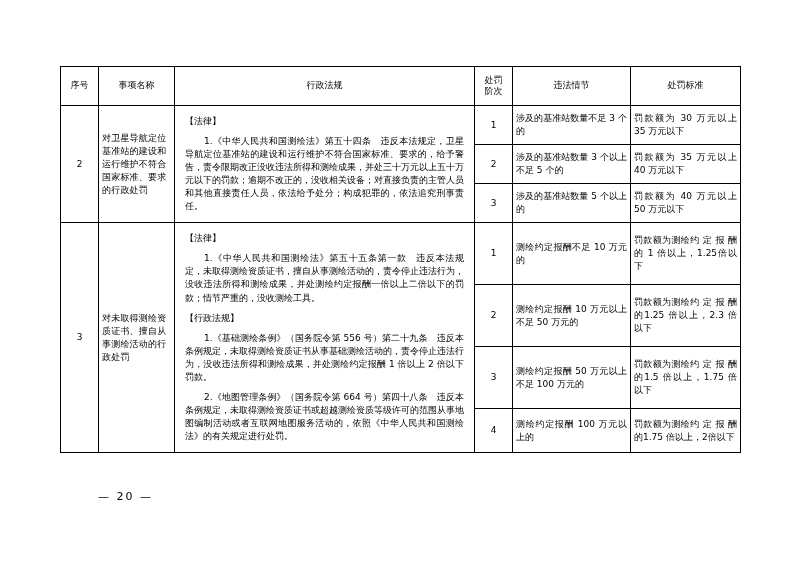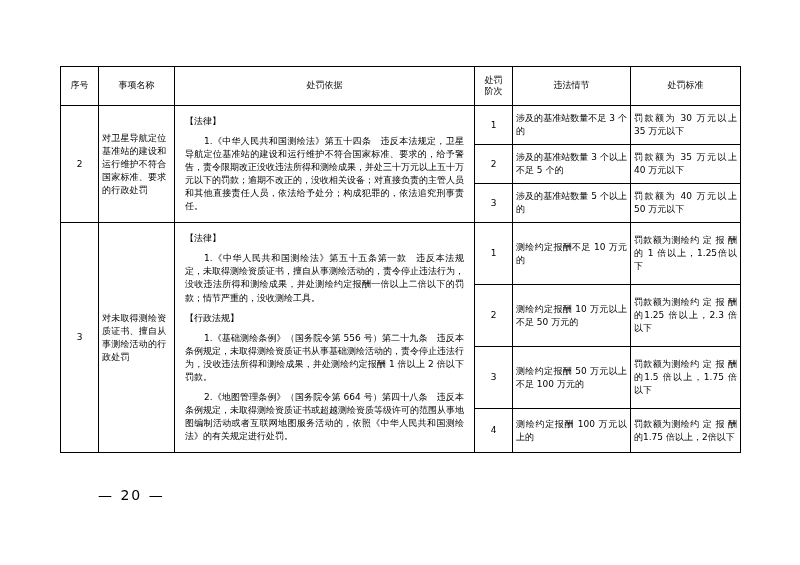--- a/index.html
+++ b/index.html
@@ -87,21 +87,21 @@
   td.std-cell {
     font-size: 9.5px;
     line-height: 1.6;
     padding: 3px 5px;
     text-align: justify;
   }
   .page-number {
     position: absolute;
     left: 98px;
     bottom: 62px;
-    font-size: 14px;
+    font-size: 11px;
     letter-spacing: 2px;
   }
 </style>
 </head>
 <body>
 
 <div class="page">
 
   <table class="doc-table">
     <colgroup>
@@ -109,21 +109,21 @@
       <col class="c-name">
       <col class="c-basis">
       <col class="c-level">
       <col class="c-case">
       <col class="c-std">
     </colgroup>
     <thead>
       <tr>
         <td>序号</td>
         <td>事项名称</td>
-        <td>处罚依据</td>
+        <td>行政法规</td>
         <td>
           <div class="hdr-two-line">
             <div>处罚</div>
             <div>阶次</div>
           </div>
         </td>
         <td>违法情节</td>
         <td>处罚标准</td>
       </tr>
     </thead>

